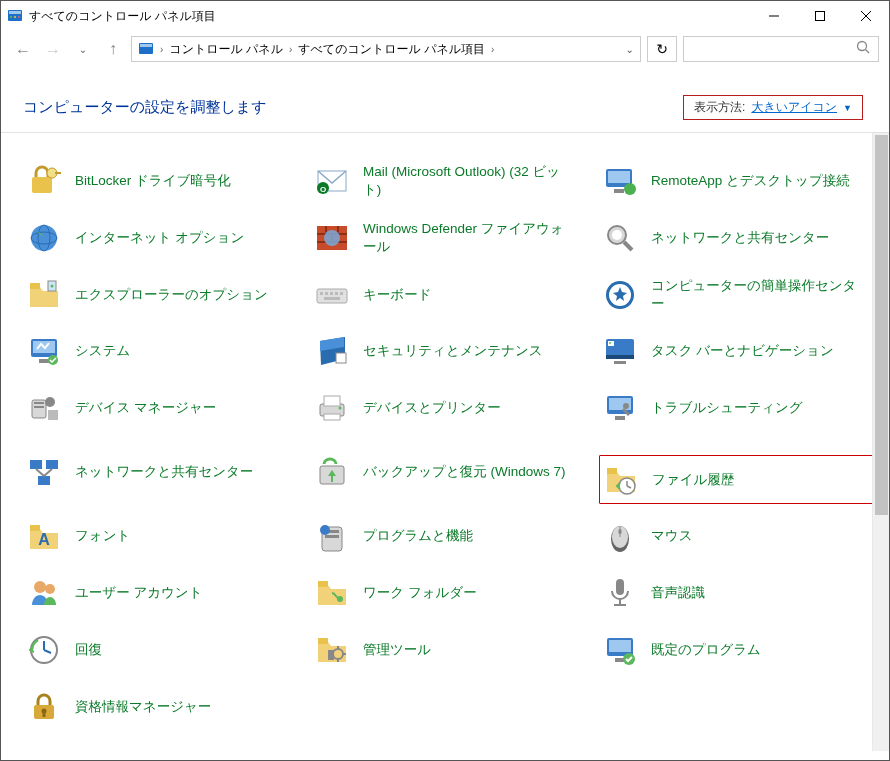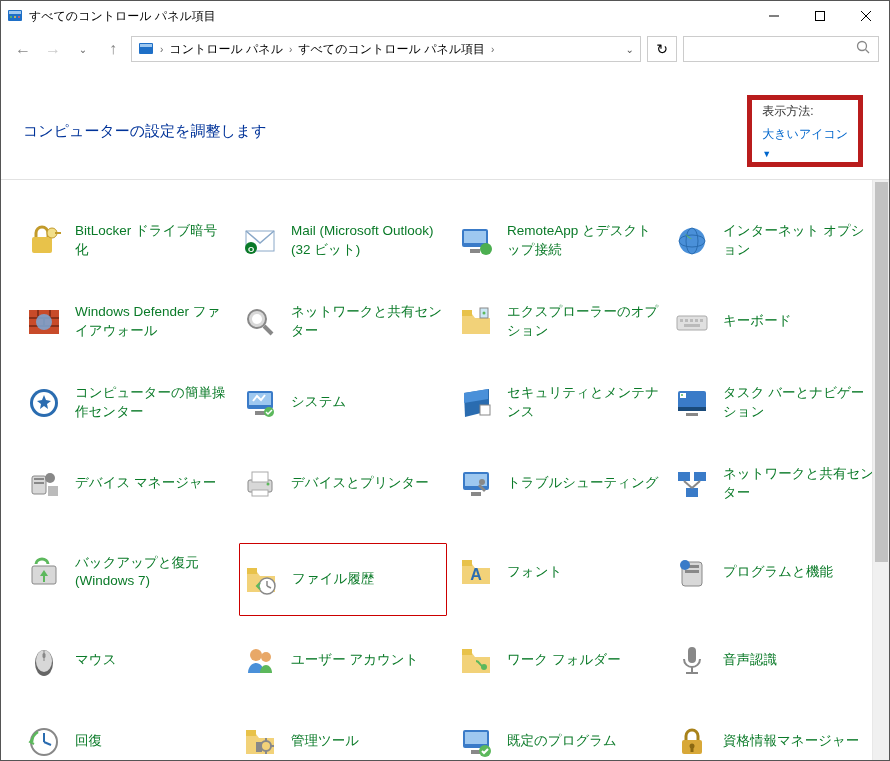--- a/index.html
+++ b/index.html
@@ -18,28 +18,28 @@
     .address-box { flex: 1; height: 26px; border: 1px solid #ccc; display: flex; align-items: center; padding: 0 6px; font-size: 12px; gap: 6px; }
     .address-icon { width: 16px; height: 16px; display:inline-flex; }
     .crumb-sep { color: #666; font-size: 10px; }
     .address-down { margin-left: auto; color: #555; font-size: 10px; }
     .refresh-box { width: 30px; height: 26px; border: 1px solid #ccc; display:flex; align-items:center; justify-content:center; font-size:14px; }
     .search-box { width: 196px; height: 26px; border: 1px solid #ccc; display:flex; align-items:center; padding: 0 8px; color:#888; justify-content: flex-end; }
 
     
     .header-strip { display:flex; align-items:center; justify-content: space-between; padding: 28px 26px 12px 22px; }
     .header-title { color: #003399; font-size: 15px; }
-    .view-mode { border: 5px solid #b91c1c; padding: 3px 10px; font-size: 12px; display:flex; align-items:flex-start; gap: 6px; flex-direction: column; }
+    .view-mode { border: 1px solid #b91c1c; padding: 3px 10px; font-size: 12px; display:flex; align-items:center; gap: 6px; }
     .view-label { color: #333; }
-    .view-value { color: #0066cc; }
+    .view-value { color: #0066cc; text-decoration: underline; }
     .view-caret { color: #0066cc; font-size: 9px; }
 
     
     .content-wrap { position: relative; height: calc(100% - 30px - 36px - 74px); border-top: 1px solid #e2e2e2; }
-    .content { padding: 24px 10px 20px 22px; display: grid; grid-template-columns: repeat(4, 1fr); row-gap: 18px; column-gap: 4px; height: 100%; overflow-y: hidden; gap: 8px; }
+    .content { padding: 24px 10px 20px 22px; display: grid; grid-template-columns: repeat(3, 1fr); row-gap: 18px; column-gap: 4px; height: 100%; overflow-y: hidden; gap: 8px; }
     .scrollbar { position: absolute; right: 0; top: 0; width: 17px; height: 100%; background: #f0f0f0; border-left: 1px solid #e8e8e8; }
     .scrollbar-thumb { position:absolute; left:2px; top:2px; width:13px; height: 380px; background:#c2c2c2; }
 
     .item { display:flex; align-items:center; gap: 12px; padding: 2px 4px 2px 2px; min-height: 44px; }
     .item.highlighted { border: 1px solid #c00; border-radius: 1px; margin-top: 15px; }
     .item-icon { width: 38px; height: 38px; flex-shrink: 0; display:flex; align-items:center; justify-content:center; }
     .item-label { color: #0a7a28; font-size: 13.5px; line-height: 1.35; word-break: break-word; max-width: 210px; }
   </style>
 </head>
 <body>

